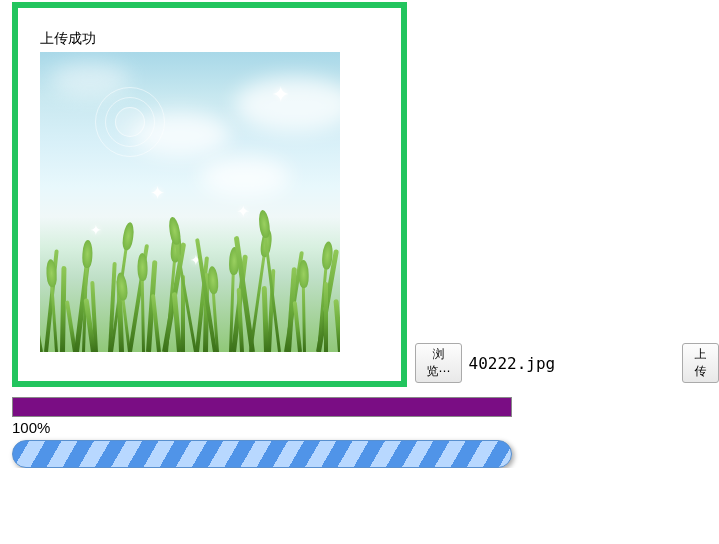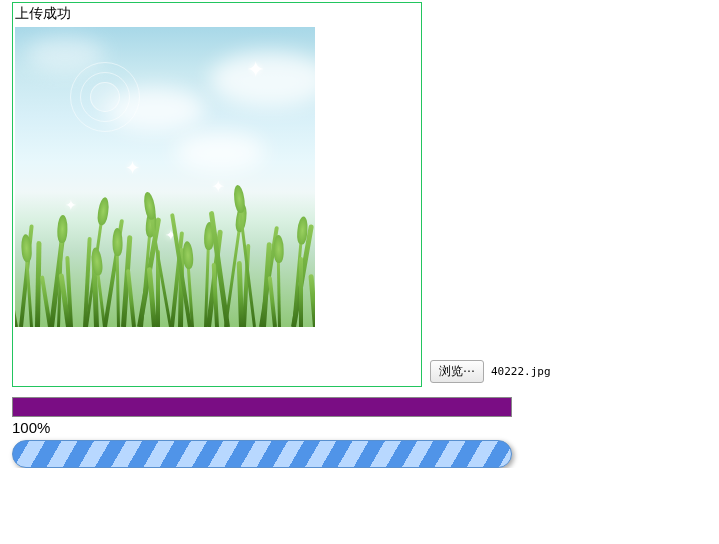--- a/index.html
+++ b/index.html
@@ -12,22 +12,22 @@
     }
     .upload-row {
       display: flex;
       align-items: flex-end;
       gap: 8px;
       margin-bottom: 10px;
     }
     .preview-box {
       width: 410px;
       height: 385px;
-      border: 1px solid #22c55e;
-      padding: 2px;
+      border: 6px solid #22c55e;
+      padding: 22px;
       display: flex;
       flex-direction: column;
     }
     .status-text {
       font-size: 14px;
       margin-bottom: 4px;
       color: #000;
     }
     .preview-image {
       width: 300px;
@@ -111,21 +111,21 @@
       font-size: 12px;
       background: linear-gradient(to bottom, #fdfdfd, #e8e8e8);
       border: 1px solid #aaa;
       border-radius: 3px;
       padding: 2px 8px;
       cursor: pointer;
       color: #000;
     }
     .filename {
       font-family: SimSun, monospace, Arial;
-      font-size: 11px;
+      font-size: 16px;
       color: #000;
       margin-right: 120px;
     }
     .bar-purple-wrap {
       width: 500px;
       height: 20px;
       border: 1px solid #888;
       background: #eaeaea;
     }
     .bar-purple-fill {
@@ -241,20 +241,21 @@
             </div>
             <div class="blade" style="left: 94.5614%; height: 70px; width: 4px; transform: rotate(0deg);"></div>
             <div class="blade" style="left: 99.1901%; height: 53px; width: 5px; transform: rotate(-5deg);"></div>
           </div>
       </div>
     </div>
   </div>
   <div class="controls">
     <button class="btn">浏览⋯</button>
     <span class="filename">40222.jpg</span>
+    <button class="btn">上传</button>
   </div>
 </div>
 
 <div class="bar-purple-wrap">
   <div class="bar-purple-fill" id="purpleFill" style="width: 100%;"></div>
 </div>
 
 <div class="percent-label">100%</div>
 
 <div class="bar-striped"></div>

